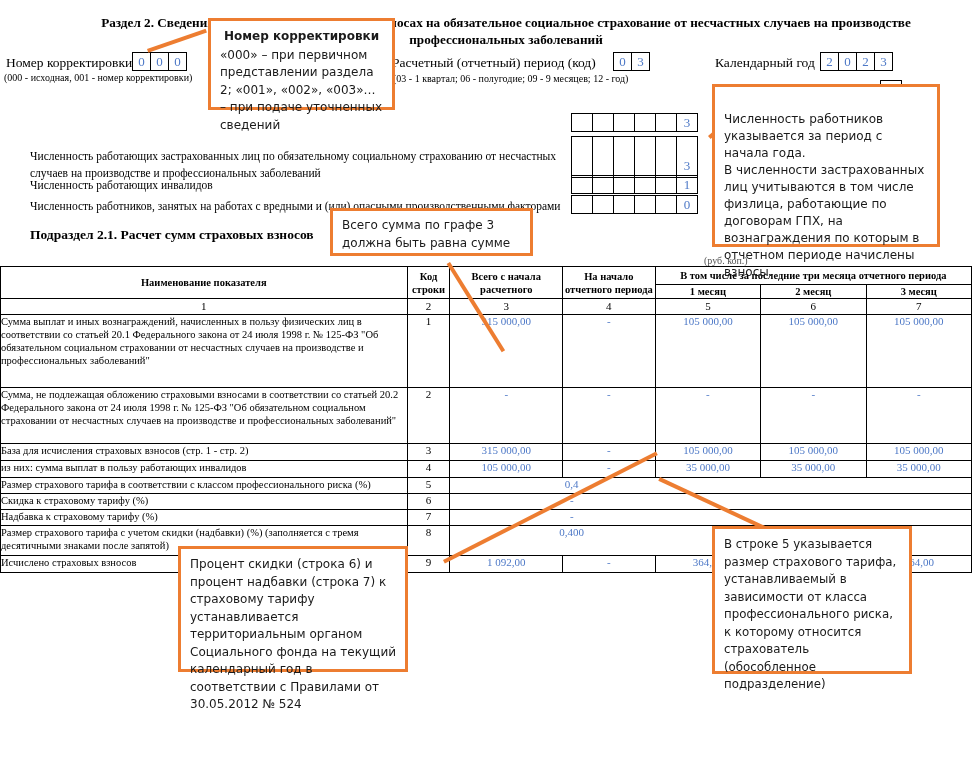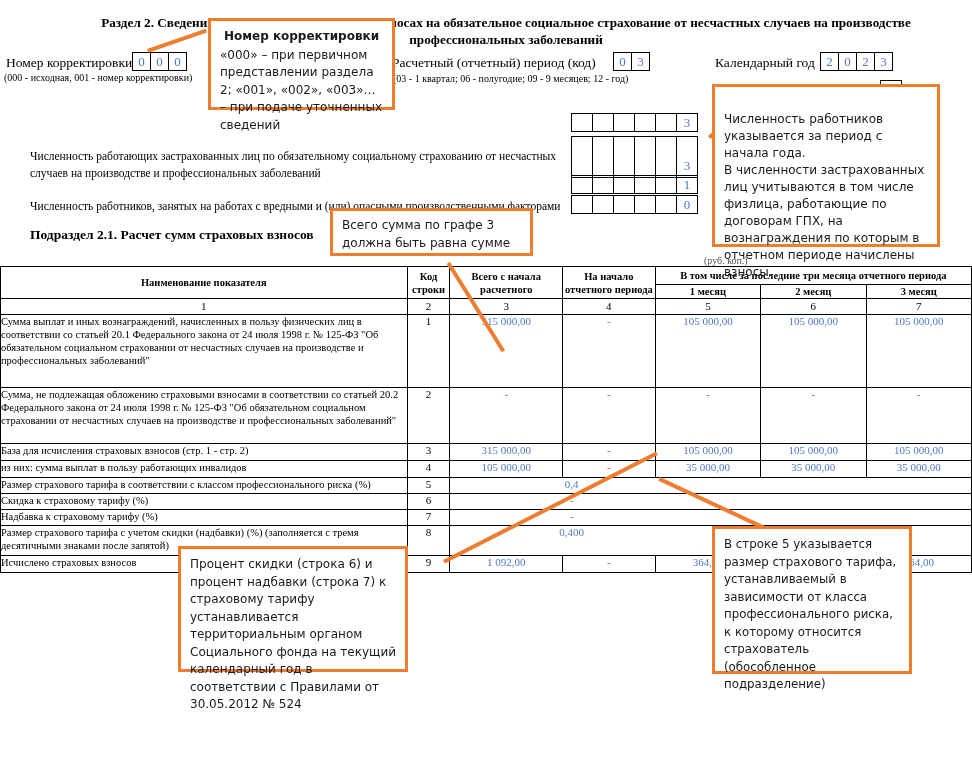--- a/index.html
+++ b/index.html
@@ -143,20 +143,21 @@
   <div class="abs lbl" style="left:30px;top:148px;width:530px;font-size:11.5px;line-height:17px;">Численность работающих застрахованных лиц по обязательному социальному страхованию от несчастных случаев на производстве и профессиональных заболеваний</div>
   <div class="abs countrow tall" style="left:571px;top:136px;">
     <div class="cell"></div>
     <div class="cell"></div>
     <div class="cell"></div>
     <div class="cell"></div>
     <div class="cell"></div>
     <div class="cell">3</div>
   </div>
 
+  <div class="abs lbl" style="left:30px;top:177px;width:530px;font-size:11.5px;">Численность работающих инвалидов</div>
   <div class="abs countrow" style="left:571px;top:175px;">
     <div class="cell"></div>
     <div class="cell"></div>
     <div class="cell"></div>
     <div class="cell"></div>
     <div class="cell"></div>
     <div class="cell">1</div>
   </div>
 
   <div class="abs lbl" style="left:30px;top:198px;width:540px;font-size:11.5px;">Численность работников, занятых на работах с вредными и (или) опасными производственными факторами</div>

